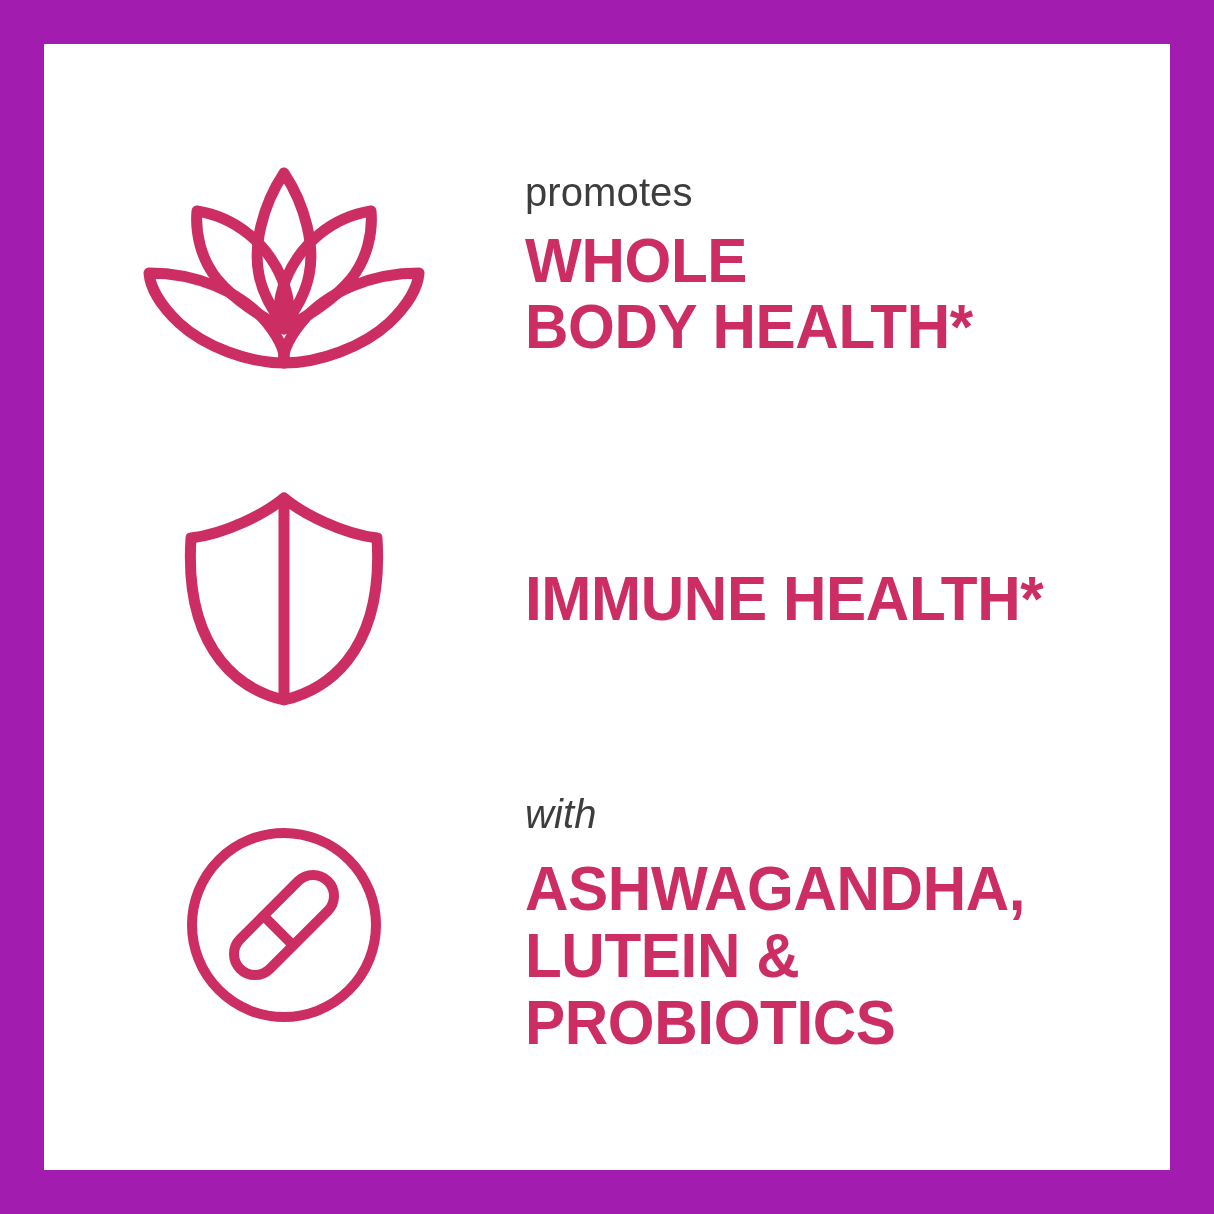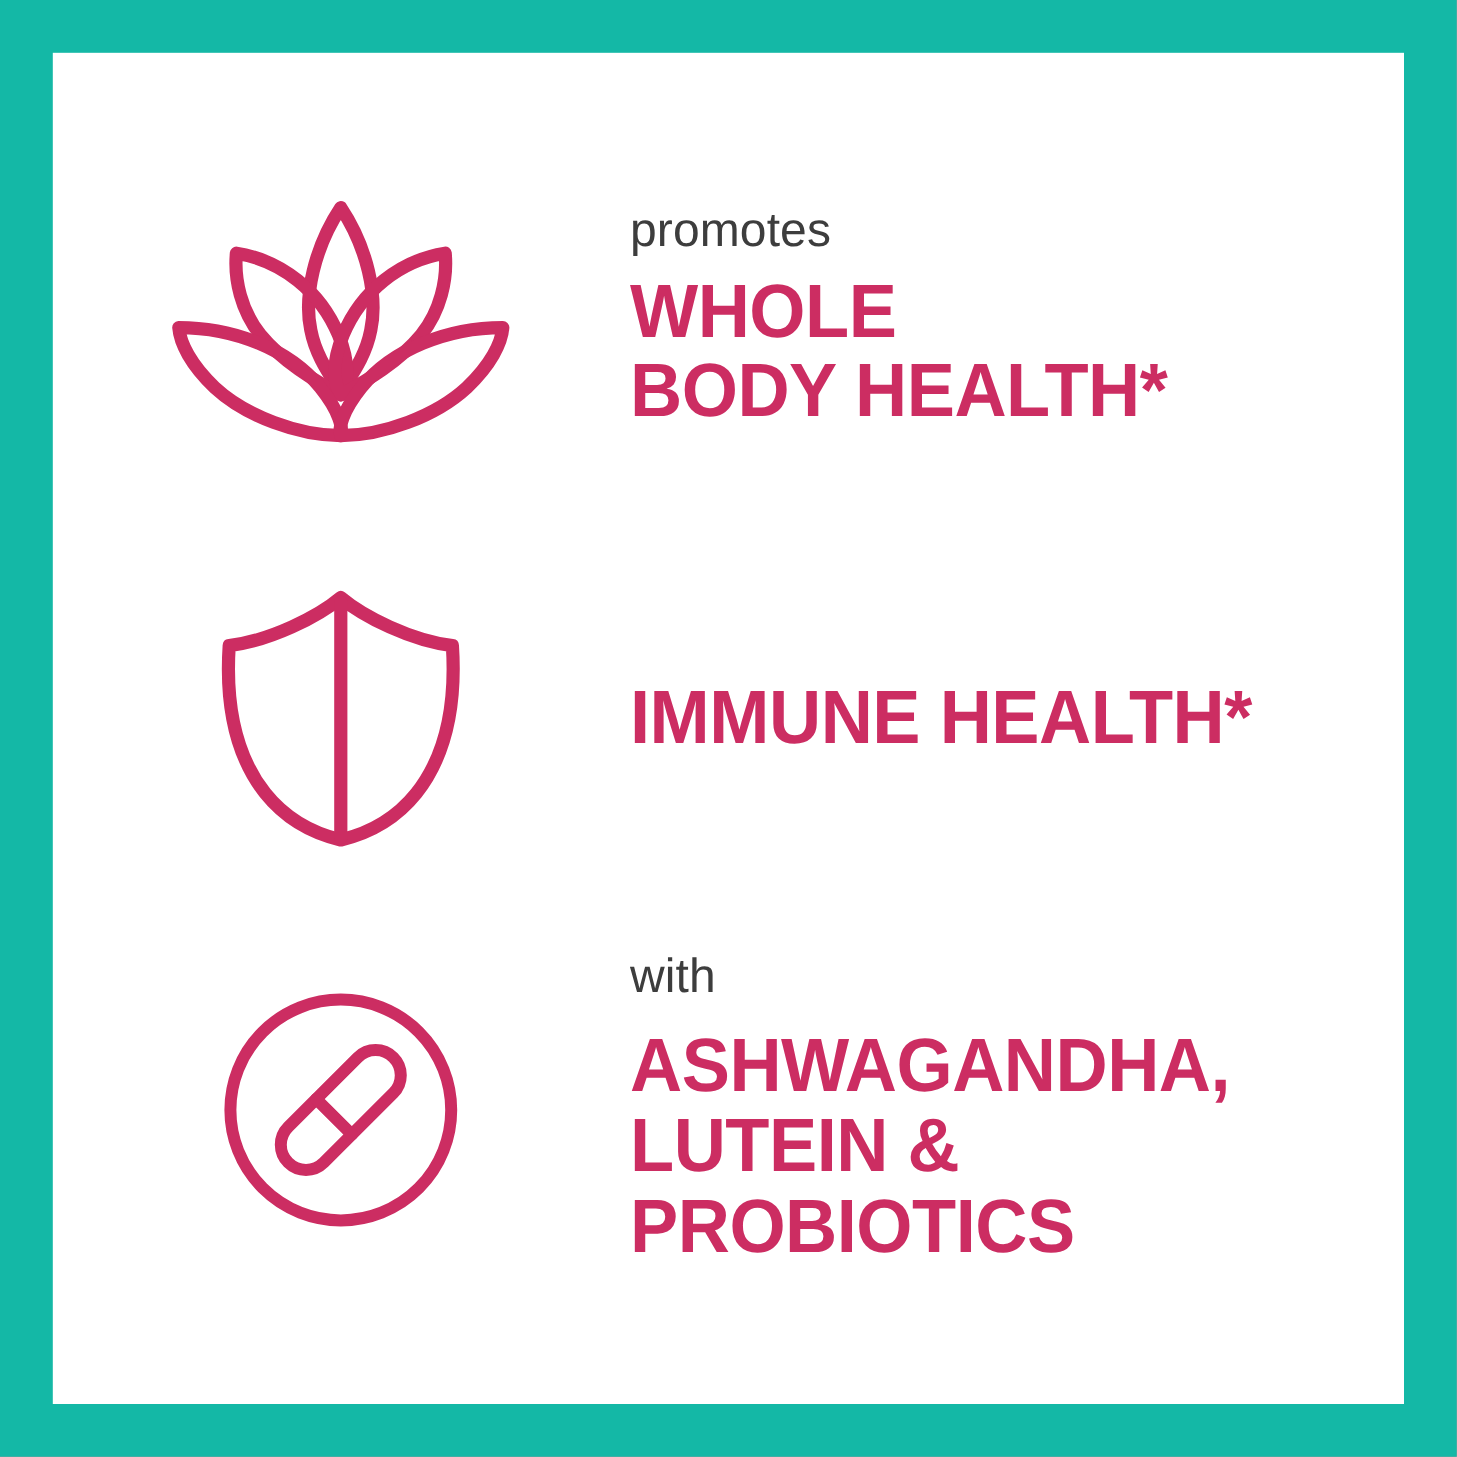--- a/index.html
+++ b/index.html
@@ -14,21 +14,21 @@
     overflow: hidden;
   }
 
   
   #frame {
     position: absolute;
     left: 0;
     top: 0;
     width: 1214px;
     height: 1214px;
-    background: #14b8a6;
+    background: #a21caf;
     box-sizing: border-box;
   }
   #panel {
     position: absolute;
     left: 44px;
     top: 44px;
     width: 1126px;
     height: 1126px;
     background: #ffffff;
   }
@@ -83,21 +83,21 @@
     font-weight: 700;
     letter-spacing: -0.4px;
     transform: scaleX(0.955);
     transform-origin: left center;
     white-space: pre-line;
   }
 
   
   #row-0 .intro { margin-bottom: 14px; }
   #row-1 .intro { margin-bottom: 22px; }
-  #row-2 .intro { margin-bottom: 20px; }
+  #row-2 .intro { margin-bottom: 20px; font-style: italic; }
 </style>
 </head>
 <body>
 
 <div id="frame">
   <div id="panel">
 
     <div class="benefit-row" id="row-0">
       <div class="icon-cell">
         <svg width="290" height="230" viewBox="0 0 290 230">

